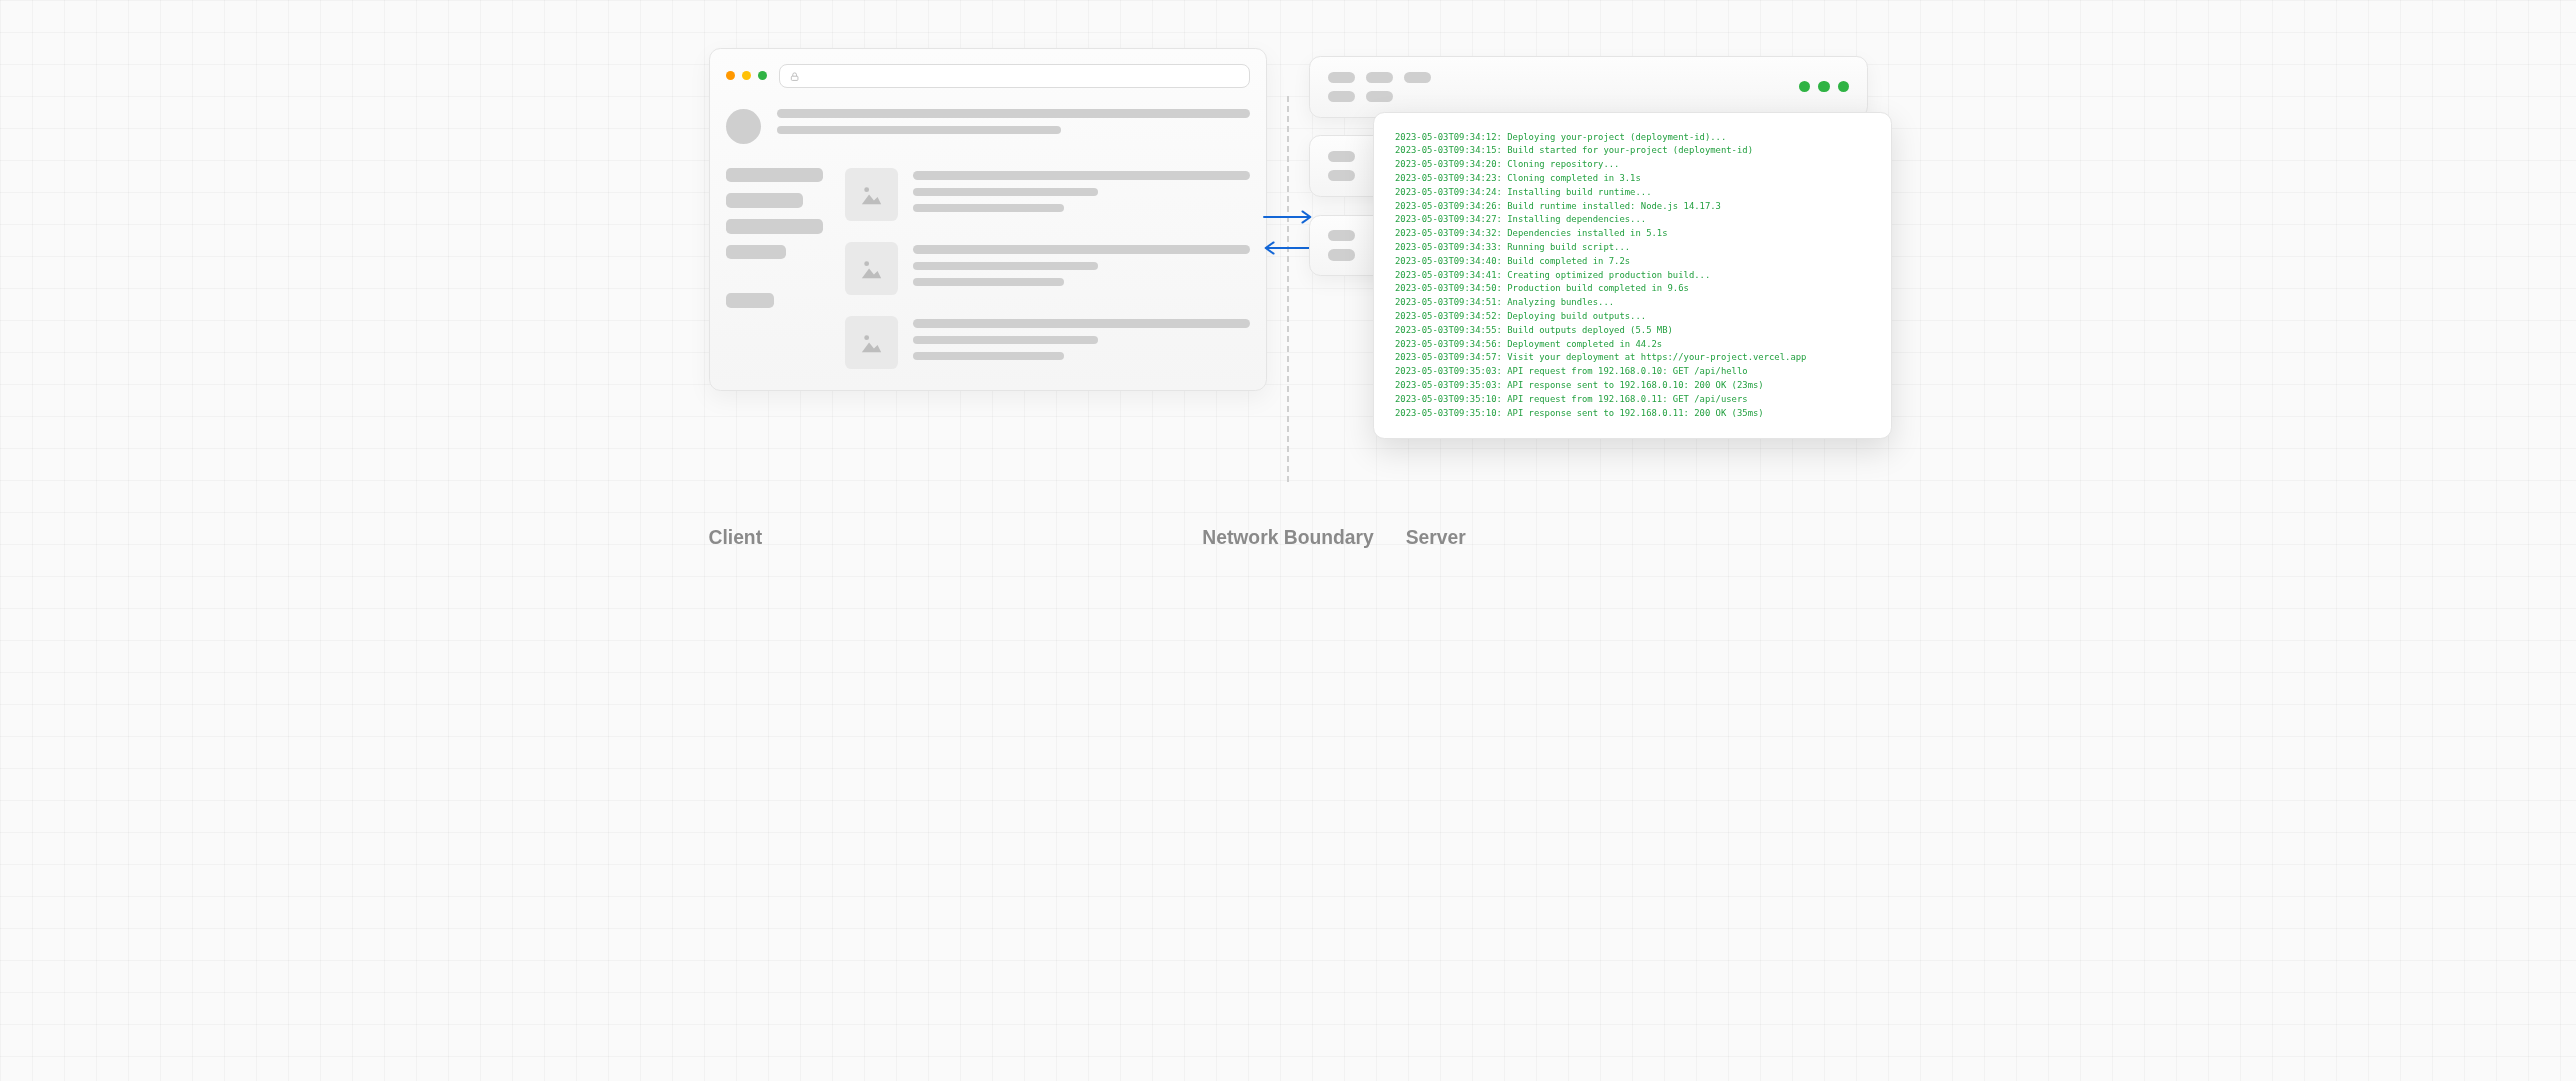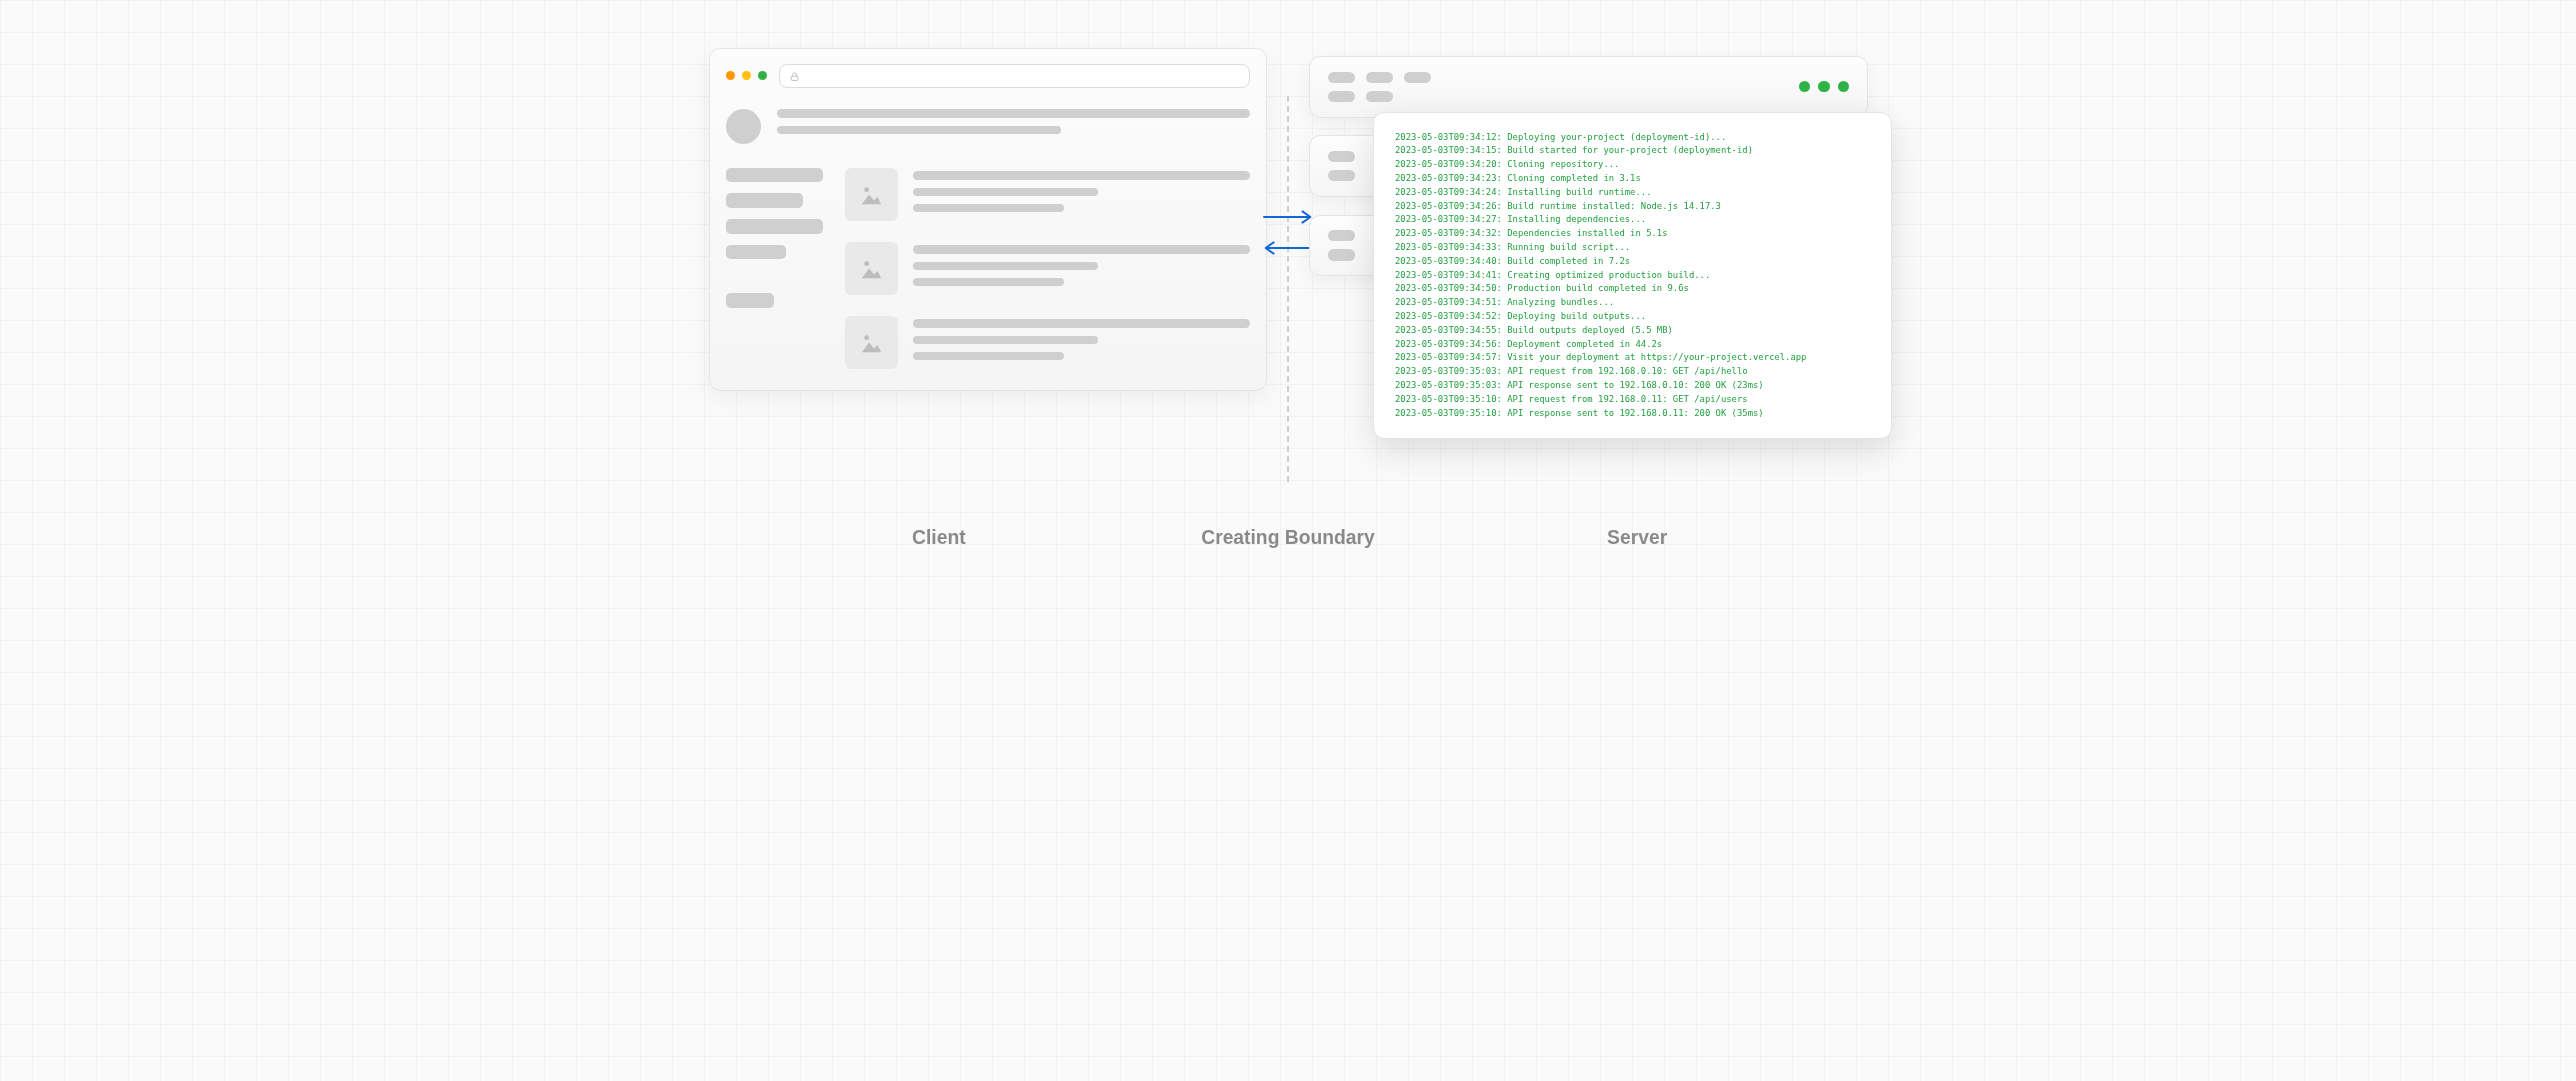--- a/index.html
+++ b/index.html
@@ -142,21 +142,21 @@
     width:100%;
     max-width:1159px;
     display:grid;
     grid-template-columns: 1fr auto 1fr;
     gap:32px;
     margin-top: 45px;
     color:#8a8a8a;
     font-weight:600;
     font-size:19.3px;
   }
-  .labels > div { text-align:center; }
+  .labels > div { }
 </style>
 </head>
 <body>
 
 <div class="stage">
 
   <div class="browser">
     <div class="browser-chrome">
       <div class="traffic-lights">
         <span class="t-dot t-red"></span>
@@ -318,16 +318,16 @@
 2023-05-03T09:35:03: API request from 192.168.0.10: GET /api/hello
 2023-05-03T09:35:03: API response sent to 192.168.0.10: 200 OK (23ms)
 2023-05-03T09:35:10: API request from 192.168.0.11: GET /api/users
 2023-05-03T09:35:10: API response sent to 192.168.0.11: 200 OK (35ms)</div>
   </div>
 
 </div>
 
 <div class="labels">
   <div>Client</div>
-  <div>Creating Boundary</div>
+  <div>Network Boundary</div>
   <div>Server</div>
 </div>
 
 
 </body></html>

